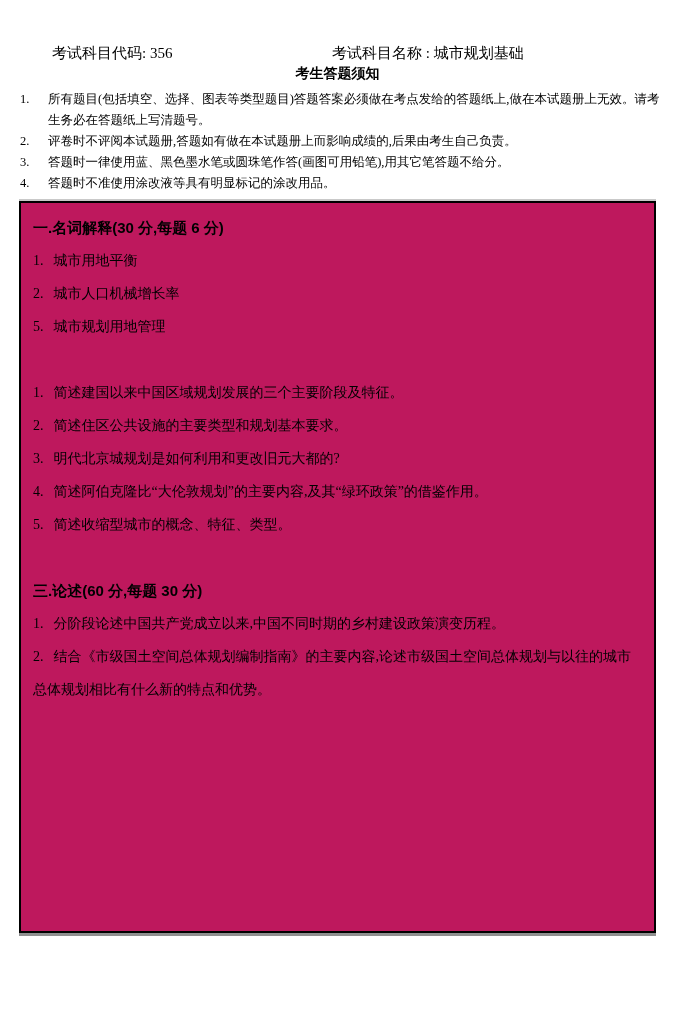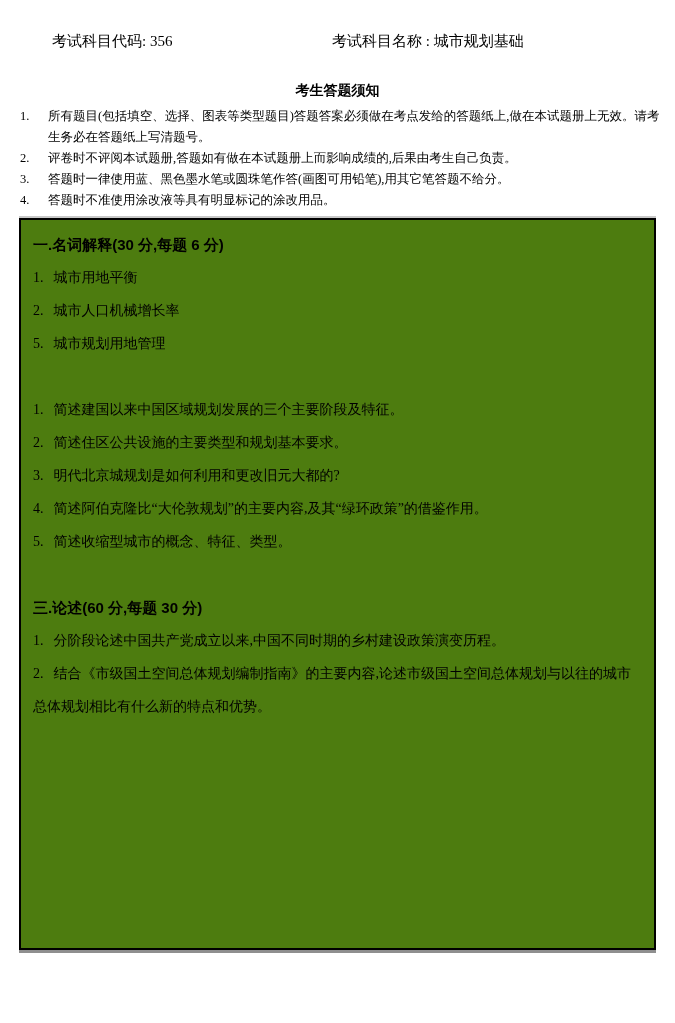--- a/index.html
+++ b/index.html
@@ -23,31 +23,31 @@
   .doc-title {
     margin: 14px 10px 0 10px;
     text-align: center;
     font-family: "Liberation Sans", sans-serif;
     font-weight: bold;
     font-size: 20px;
     line-height: 28px;
     letter-spacing: 0.5px;
   }
   .subject-row {
-    margin-top: 31px;
+    margin-top: 43px;
     padding-left: 52px;
     font-size: 15px;
     line-height: 20px;
     display: flex;
   }
   .subject-code { width: 280px; }
   .subject-name { flex: 1; }
   .subject-row .lbl { font-weight: 500; }
   .notice-title {
-    margin-top: 30px;
+    margin-top: 1px;
     text-align: center;
     font-family: "Liberation Sans", sans-serif;
     font-weight: bold;
     font-size: 14px;
     line-height: 18px;
   }
   .notice-list {
     margin-top: 7px;
     padding: 0 8px 0 20px;
     font-size: 12.5px;
@@ -64,21 +64,21 @@
   .notice-item .txt { flex: 1; }
   .questions-box {
     box-sizing: border-box;
     margin-left: 19px;
     margin-top: 7px;
     width: 637px;
     height: 732px;
     border: 2px solid #000000;
     box-shadow: 0 -2px 0 #c9c9c9, 0 3px 0 #8f8f8f;
     padding: 8px 12px 0 12px;
-    background: #4d7c0f;
+    background: #be185d;
   }
   .section + .section { margin-top: 33px; }
   .sec-heading {
     font-family: "Liberation Sans", sans-serif;
     font-weight: bold;
     font-size: 15px;
     line-height: 33px;
     margin: 0;
   }
   .q {

